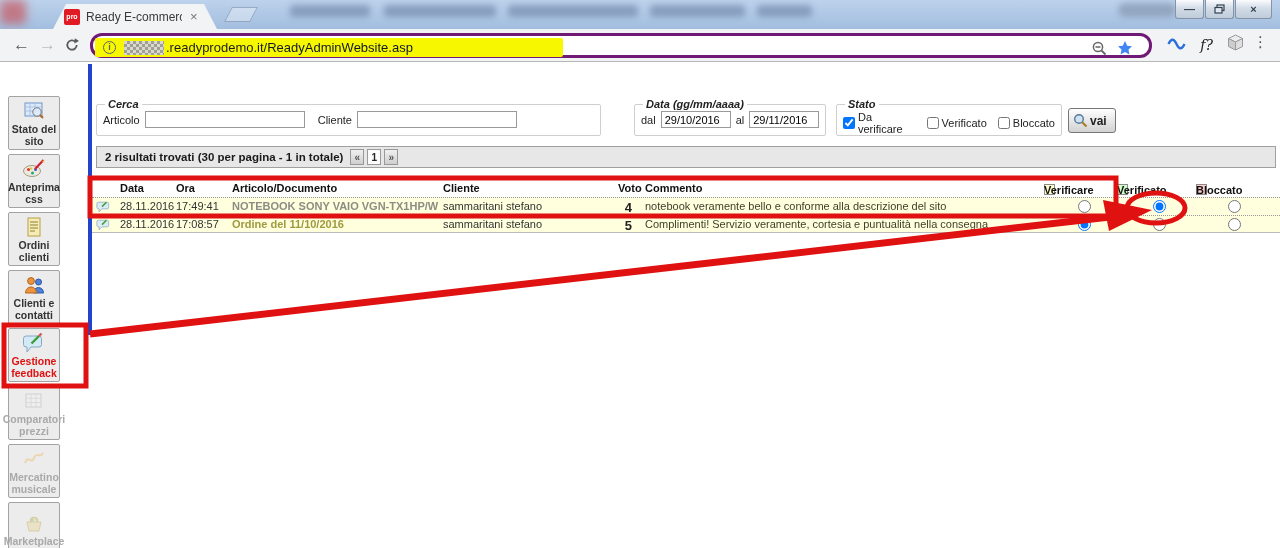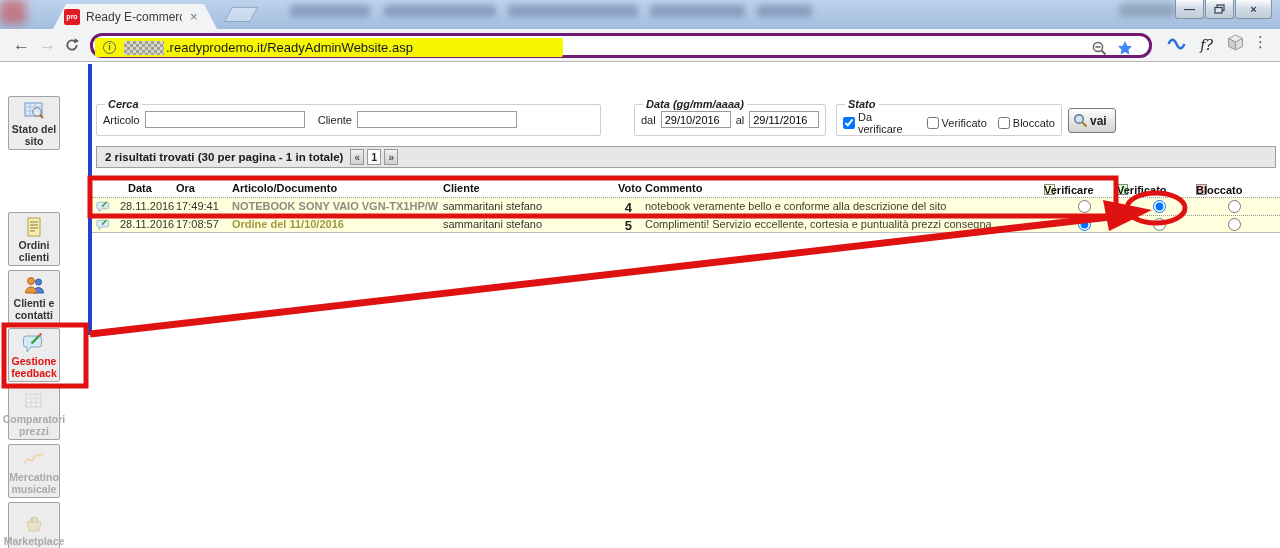--- a/index.html
+++ b/index.html
@@ -97,21 +97,21 @@
     font-size:11.5px; font-weight:bold; color:#1a1a1a; padding-left:8px; gap:3px; }
   .results-bar .summary { margin-right:4px; }
   .pgbtn { height:16px; min-width:14px; padding:0 3px; border:1px solid #999;
     background:linear-gradient(#f0f0f0,#cfcfcf); color:#555; font-size:10px; font-weight:bold;
     display:inline-flex; align-items:center; justify-content:center; }
   .pgbtn.cur { background:#fbfbfb; color:#222; }
   
   .thead { position:absolute; left:92px; top:118px; width:1188px; height:17px;
     font-size:11px; font-weight:bold; color:#101010; }
   .thead span, .trow span { position:absolute; top:2px; white-space:nowrap; }
-  .h-data { left:28px;margin-left:8px; } .h-ora { left:84px; } .h-art { left:140px; }
+  .h-data { left:28px; } .h-ora { left:84px; } .h-art { left:140px; }
   .h-cli { left:351px; } .h-voto { left:526px; } .h-com { left:553px; }
   .sl { position:absolute; top:1px; display:flex; align-items:center; gap:5px; font-size:11px; font-weight:bold; }
   .sl .box { width:11px; height:11px; border:1px solid #8a8a8a; }
   .sl0 { left:952px; } .sl1 { left:1025px; } .sl2 { left:1104px; }
   .trow { position:absolute; left:92px; width:1188px; height:18px; background:#ffffdd;
     border-top:1px dotted #999; font-size:11px; color:#333; }
   .trow.r0 { top:135px; } .trow.r1 { top:153px; border-bottom:1px solid #bbb; }
   .c-icon { left:4px; top:1px; }
   .c-data { left:28px; } .c-ora { left:84px; }
   .c-art { left:140px; font-weight:bold; }
@@ -207,20 +207,32 @@
 <div class="page">
 
   <div class="side-item" style="top:34px;">
     <svg width="24" height="22" viewBox="0 0 24 22">
       <rect x="3" y="3" width="17" height="13" fill="#dce9f8" stroke="#7396c8"></rect>
       <path d="M3 7h17M3 11h17M8 3v13M13 3v13" stroke="#a9c3e4" fill="none"></path>
       <circle cx="15" cy="12" r="4.2" fill="rgba(225,238,255,.75)" stroke="#777"></circle>
       <line x1="18" y1="15" x2="21" y2="18" stroke="#b06820" stroke-width="2"></line>
     </svg>
     <span class="lbl">Stato del sito</span>
+  </div>
+  <div class="side-item" style="top:92px;">
+    <svg width="24" height="22" viewBox="0 0 24 22">
+      <ellipse cx="10" cy="13" rx="8.5" ry="5.5" fill="#efe9dd" stroke="#a79d86"></ellipse>
+      <circle cx="6.5" cy="11.5" r="1.5" fill="#d33"></circle>
+        <circle cx="10.5" cy="15" r="1.5" fill="#2a7"></circle>
+      <circle cx="13.5" cy="11.5" r="1.5" fill="#36c"></circle>
+        <circle cx="9" cy="10.5" r="1.2" fill="#dc3"></circle>
+      <path d="M21.5 2 L13 11" stroke="#c23" stroke-width="2.2"></path>
+      <path d="M21.5 2 l1 2.5 -2.5 -.5z" fill="#fb3"></path>
+    </svg>
+    <span class="lbl">Anteprima css</span>
   </div>
   <div class="side-item" style="top:150px;">
     <svg width="24" height="22" viewBox="0 0 24 22">
       <rect x="6" y="2" width="12" height="18" fill="#f6ecb8" stroke="#b3a045"></rect>
       <path d="M8 6h8M8 9h8M8 12h8M8 15h5" stroke="#8f7f35" fill="none"></path>
     </svg>
     <span class="lbl">Ordini clienti</span>
   </div>
   <div class="side-item" style="top:208px;">
     <svg width="24" height="22" viewBox="0 0 24 22">
@@ -361,21 +373,21 @@
       <svg width="15" height="14" viewBox="0 0 20 19">
         <path d="M3 3h12a2 2 0 0 1 2 2v5a2 2 0 0 1-2 2H8l-4 4v-4H3a2 2 0 0 1-2-2V5a2 2 0 0 1 2-2z" fill="#dcebf5" stroke="#8aa8c0"></path>
         <line x1="8" y1="9" x2="14" y2="3" stroke="#3aa03a" stroke-width="2"></line>
       </svg>
     </span>
     <span class="c-data">28.11.2016</span>
     <span class="c-ora">17:08:57</span>
     <span class="c-art olive">Ordine del 11/10/2016</span>
     <span class="c-cli">sammaritani stefano</span>
     <span class="c-voto">5</span>
-    <span class="c-com">Complimenti! Servizio eccellente, cortesia e puntualità prezzi consegna</span>
+    <span class="c-com">Complimenti! Servizio veramente, cortesia e puntualità nella consegna</span>
     <input type="radio" name="row1status" class="c-radio rad-verificare" checked="" style="">
     <input type="radio" name="row1status" class="c-radio rad-verificato" style="">
     <input type="radio" name="row1status" class="c-radio rad-bloccato" style="">
   </div>
 </div>
 
 <svg class="anno">
   <rect x="90" y="178" width="1026" height="38" fill="none" stroke="#e01111" stroke-width="5"></rect>
   <rect x="4" y="325" width="82" height="61" fill="none" stroke="#e01111" stroke-width="5"></rect>
   <line x1="90" y1="334" x2="1110" y2="217" stroke="#e01111" stroke-width="7"></line>

